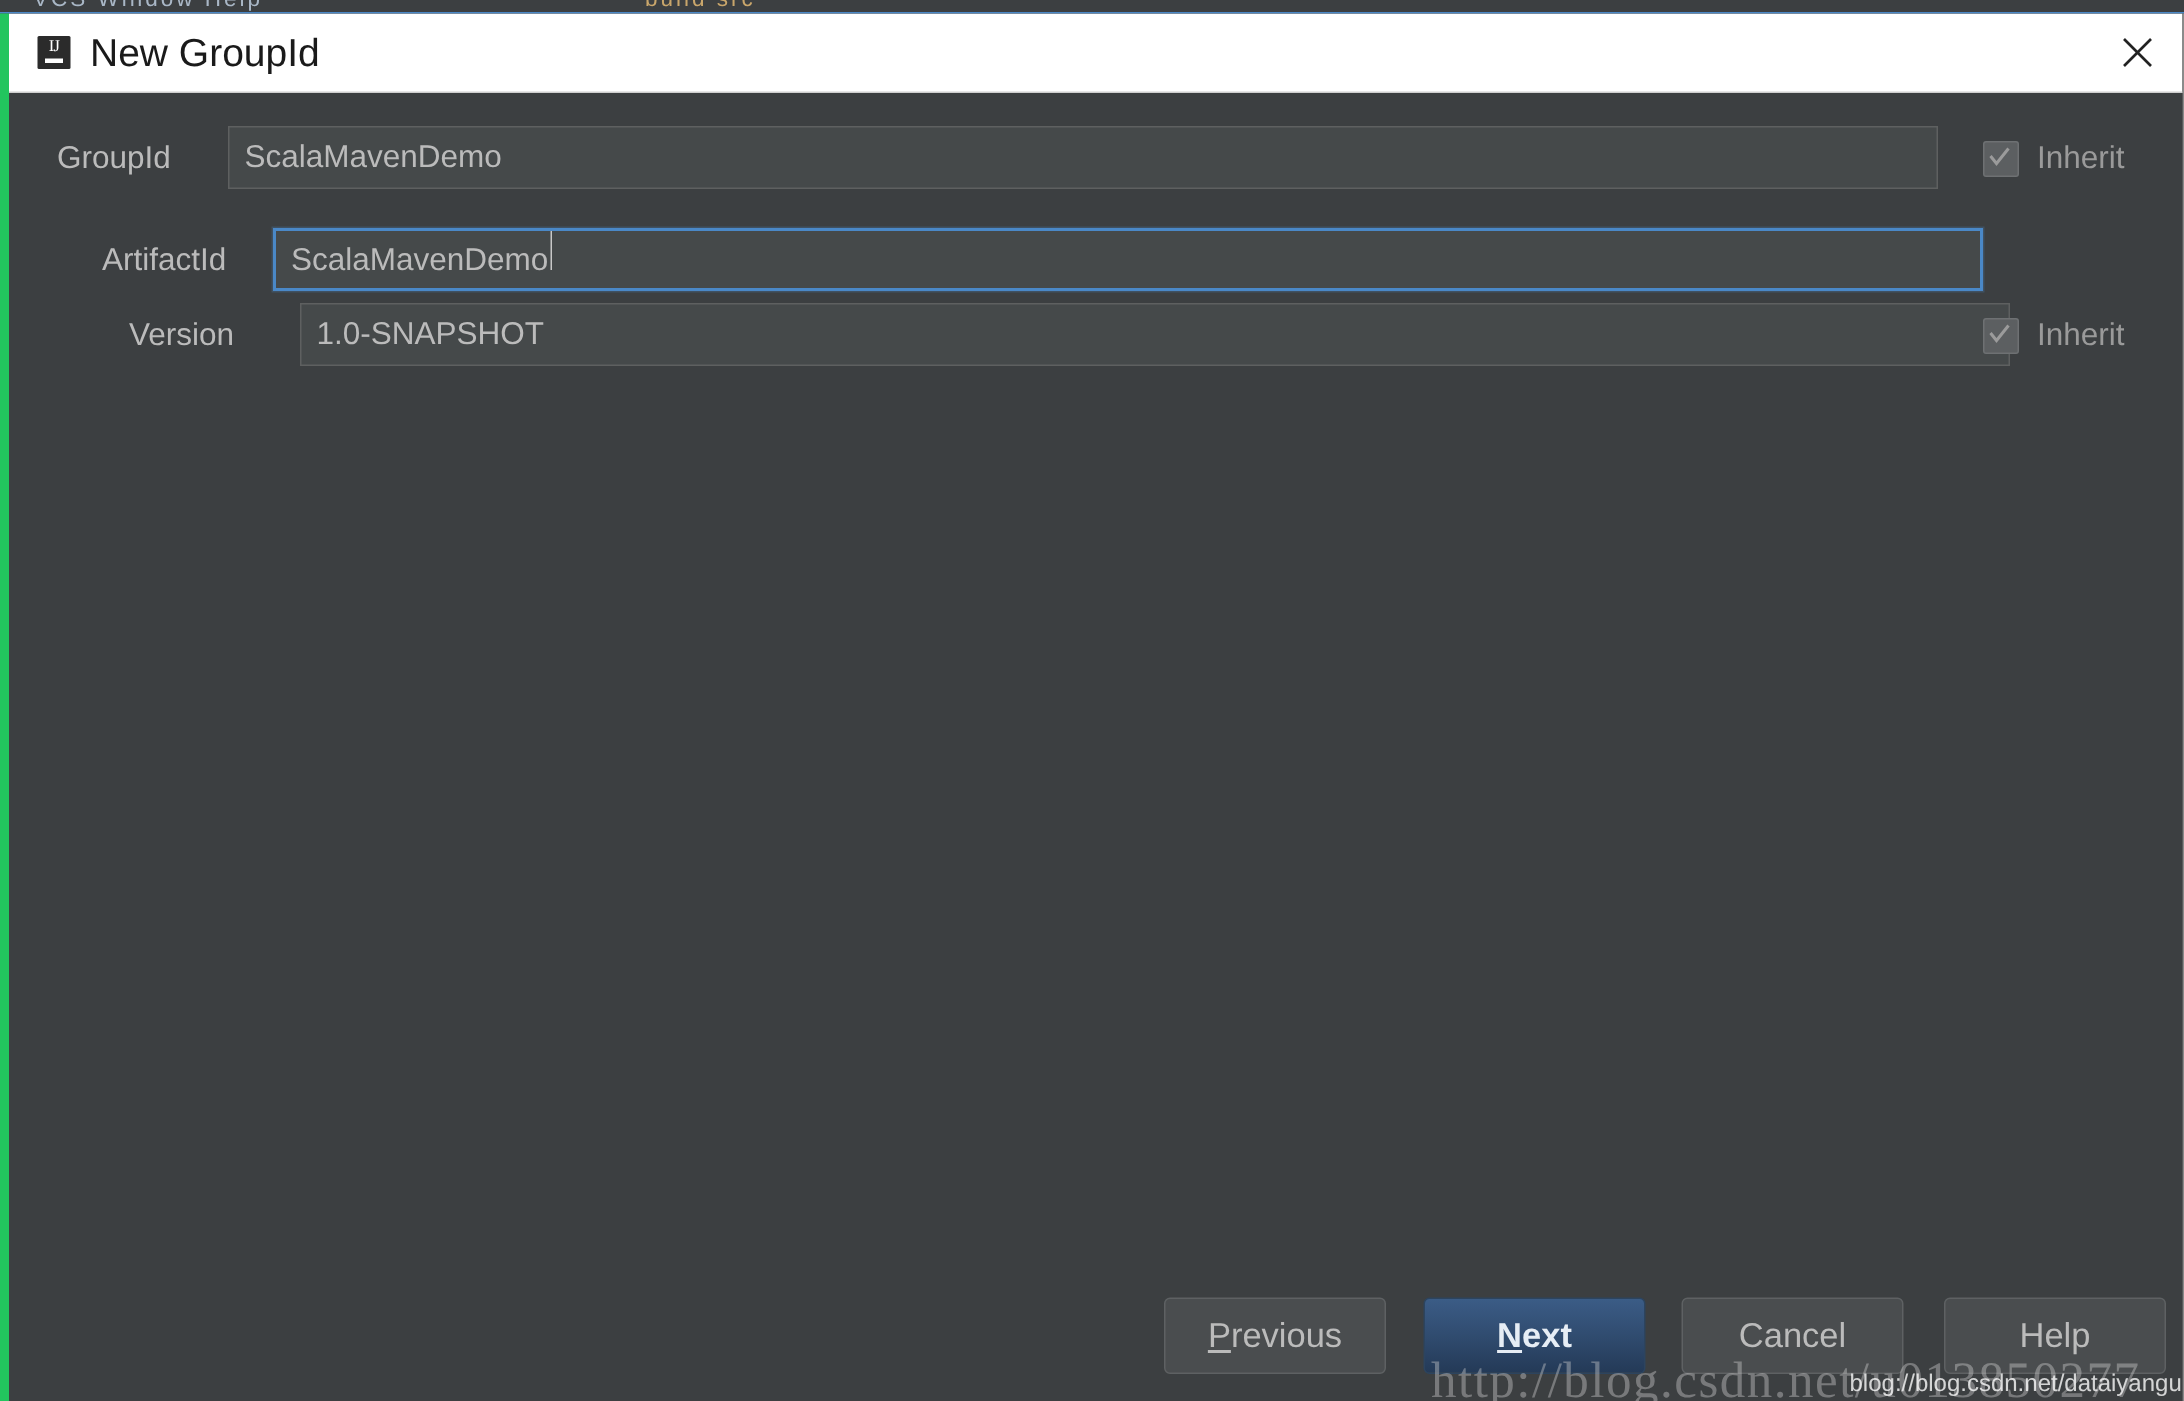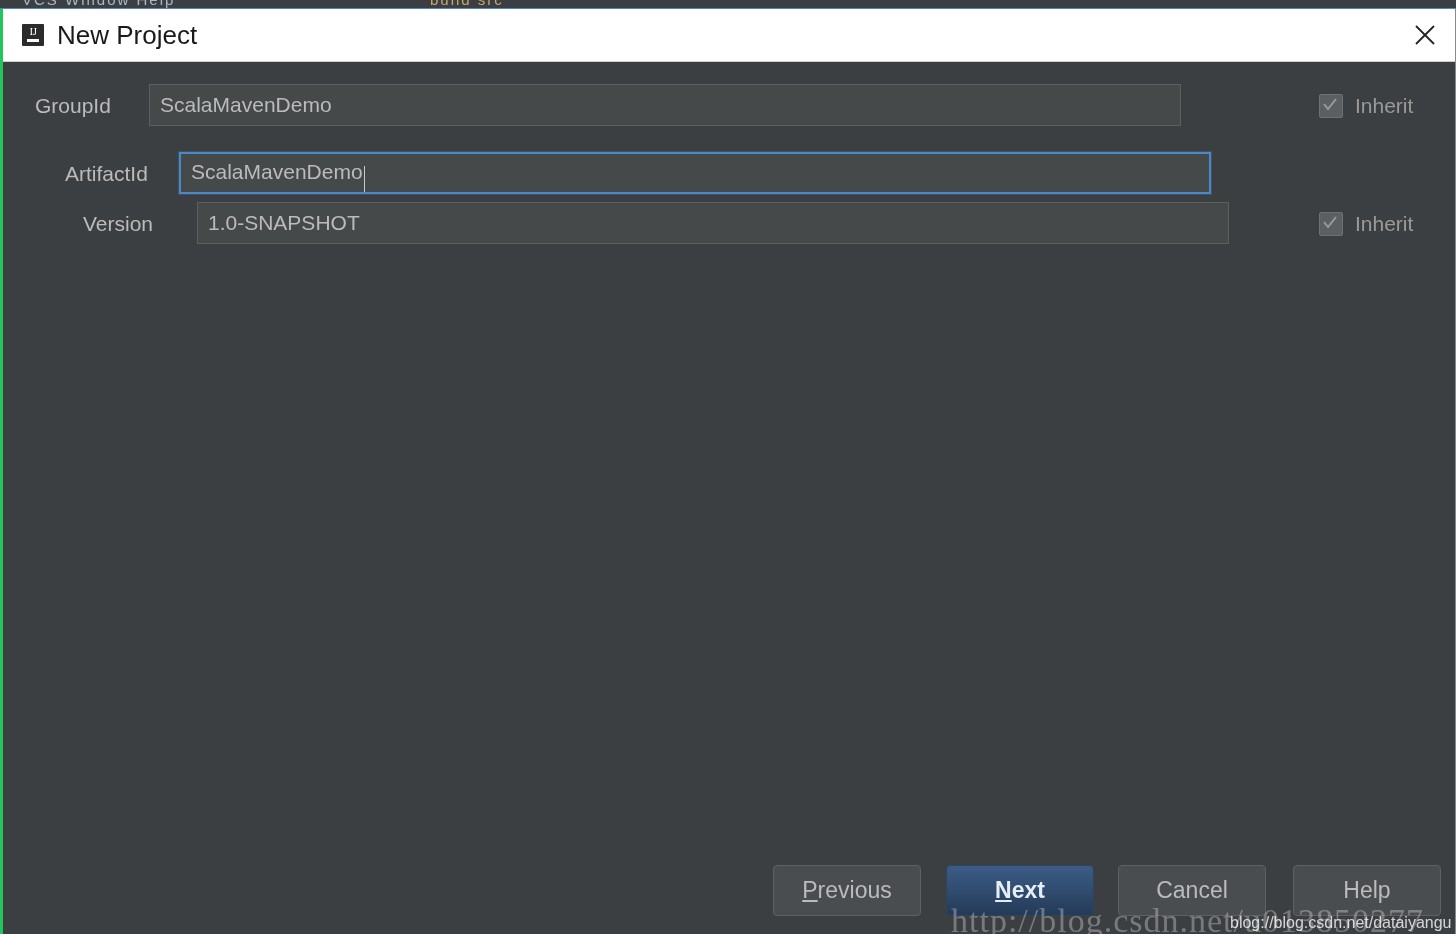--- a/index.html
+++ b/index.html
@@ -53,21 +53,21 @@
 
   
   .dialog {
     position: absolute;
     left: 0;
     top: 9px;
     width: 1456px;
     height: 925px;
     background: #3c3f41;
     box-sizing: border-box;
-    border-left: 3px solid #22c55e;
+    border-left: 6px solid #22c55e;
     border-right: 1px solid #8a8a8a;
     overflow: hidden;
   }
 
   
   .titlebar {
     position: relative;
     height: 52px;
     background: #ffffff;
     border-bottom: 1px solid #cfcfcf;
@@ -141,34 +141,34 @@
   .field-label {
     width: 132px;
     padding-left: 18px;
     box-sizing: border-box;
     color: #bbbbbb;
     font-size: 21px;
     line-height: 1;
     white-space: nowrap;
   }
   .field-input {
-    width: 1032px;
+    width: 1140px;
     height: 42px;
     box-sizing: border-box;
     background: #45494a;
     border: 1px solid #5e6060;
     color: #bbbbbb;
     font-size: 21px;
     font-family: "Liberation Sans", sans-serif;
     padding: 0 0 0 10px;
     line-height: 40px;
     position: relative;
     outline: none;
     display: flex;
-    align-items: flex-end;
+    align-items: flex-start;
   }
   .field-input.focused {
     border: 2px solid #4a88c7;
     background: #45494a;
     box-shadow: 0 0 0 1px rgba(74,136,199,0.25);
   }
   .caret {
     display: inline-block;
     width: 1px;
     height: 26px;
@@ -273,21 +273,21 @@
   <div class="bg-strip-underline"></div>
 </div>
 
 <div class="dialog">
 
   <div class="titlebar">
     <div class="ij-icon">
       <div class="ij-letters">IJ</div>
       <div class="ij-bar"></div>
     </div>
-    <div class="title-text">New Project</div>
+    <div class="title-text">New GroupId</div>
     <div class="close-btn">
       <svg width="26" height="26" viewBox="0 0 26 26">
         <line x1="4" y1="4" x2="22" y2="22" stroke="#222222" stroke-width="1.8"></line>
         <line x1="22" y1="4" x2="4" y2="22" stroke="#222222" stroke-width="1.8"></line>
       </svg>
     </div>
   </div>
 
   <div class="dialog-body">
 

